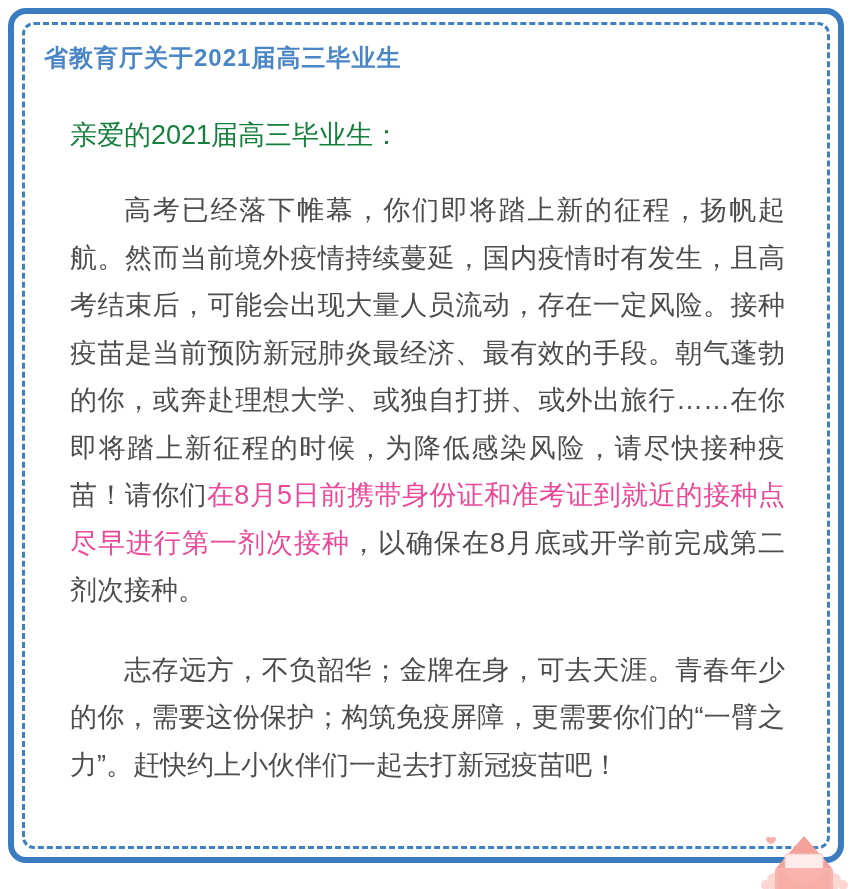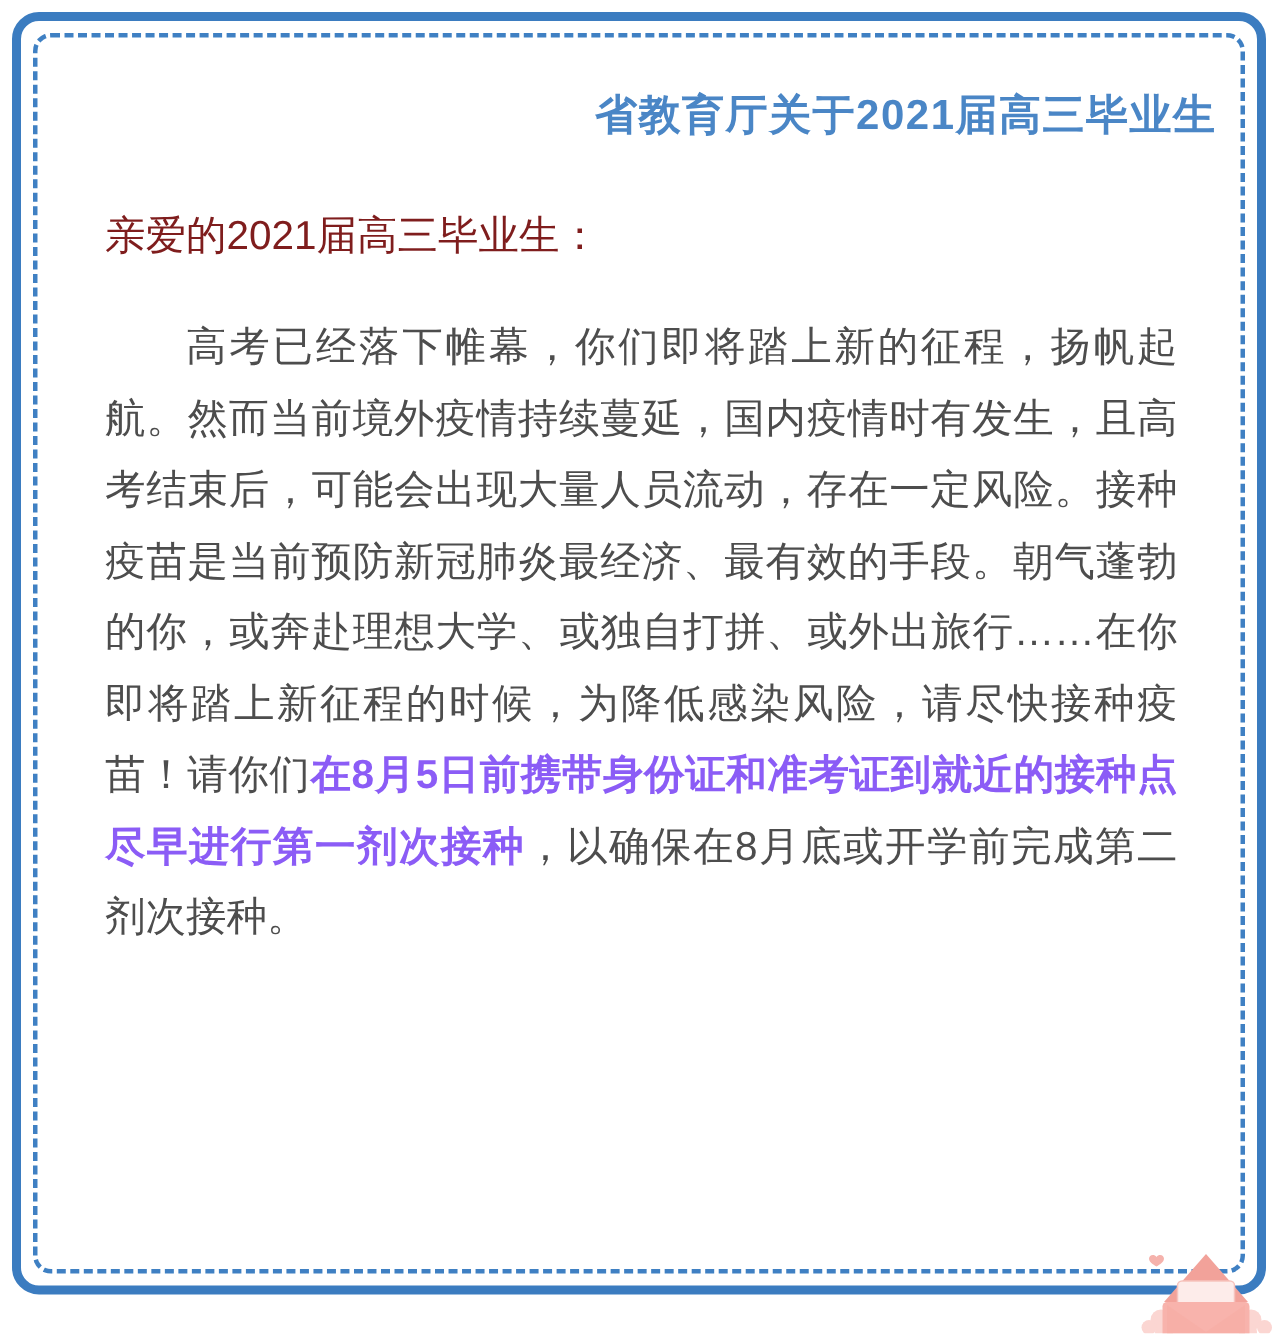--- a/index.html
+++ b/index.html
@@ -22,49 +22,49 @@
     background: #ffffff;
   }
   .card-inner {
     position: absolute;
     left: 8px; top: 8px; right: 8px; bottom: 8px;
     border: 3px dashed #3f80c3;
     border-radius: 12px;
     padding: 14px 16px 0 19px;
   }
   .title {
-    margin-top: 20px;
-    text-align: right;
+    margin-top: 4px;
+    text-align: left;
     color: #4a86c6;
-    font-size: 28px;
+    font-size: 24px;
     font-weight: bold;
     line-height: 1.27;
     letter-spacing: 1px;
   }
   .body-text {
     color: #4d4d4d;
     font-size: 27px;
   }
   .salutation {
     margin: 44px 0 0 26px;
-    color: #7f1d1d;
+    color: #15803d;
     font-size: 27px;
     line-height: 1.4;
   }
   .para {
     margin: 32px 26px 0 26px;
     color: #4d4d4d;
     font-size: 27px;
     line-height: 1.76;
     text-align: justify;
     text-indent: 2em;
   }
   .highlight {
-    color: #8b5cf6;
-    font-weight: bold;
+    color: #ec4899;
+    font-weight: normal;
   }
   .envelope-sticker {
     position: absolute;
     left: 752px; top: 828px;
     width: 100px; height: 80px;
     pointer-events: none;
   }
 </style>
 </head>
 <body>
@@ -74,20 +74,21 @@
     <div class="card-inner">
 
       <h1 class="title">
         <span>省教育厅关于2021届高三毕业生</span><br>
       </h1>
 
       <p class="salutation body-text">亲爱的2021届高三毕业生：</p>
 
       <p class="para"><span>高考已经落下帷幕，你们即将踏上新的征程，扬帆起航。然而当前境外疫情持续蔓延，国内疫情时有发生，且高考结束后，可能会出现大量人员流动，存在一定风险。接种疫苗是当前预防新冠肺炎最经济、最有效的手段。朝气蓬勃的你，或奔赴理想大学、或独自打拼、或外出旅行……在你即将踏上新征程的时候，为降低感染风险，请尽快接种疫苗！请你们</span><span class="highlight">在8月5日前携带身份证和准考证到就近的接种点尽早进行第一剂次接种</span><span>，以确保在8月底或开学前完成第二剂次接种。</span></p>
 
+      <p class="para">志存远方，不负韶华；金牌在身，可去天涯。青春年少的你，需要这份保护；构筑免疫屏障，更需要你们的“一臂之力”。赶快约上小伙伴们一起去打新冠疫苗吧！</p>
 
     </div>
   </div>
 
   <div class="envelope-sticker">
     <svg width="100" height="80" viewBox="0 0 100 80" xmlns="http://www.w3.org/2000/svg">
 
       <g>
         <path d="M19 10 c-1.6 -2.2 -5 -1.4 -5 1.2 c0 2 2.6 3.8 5 5.2 c2.4 -1.4 5 -3.2 5 -5.2 c0 -2.6 -3.4 -3.4 -5 -1.2 z" fill="#f3a49d" opacity="0.85"></path>
       </g>

